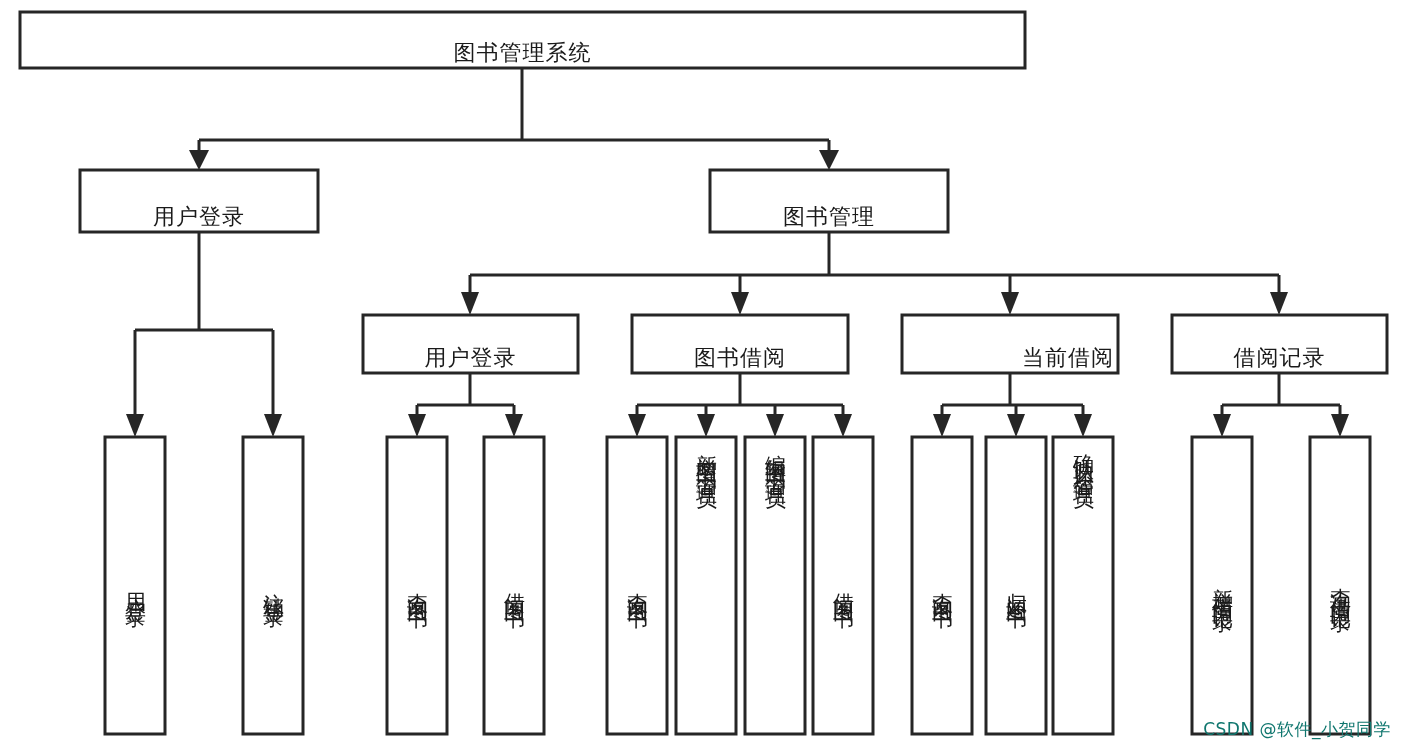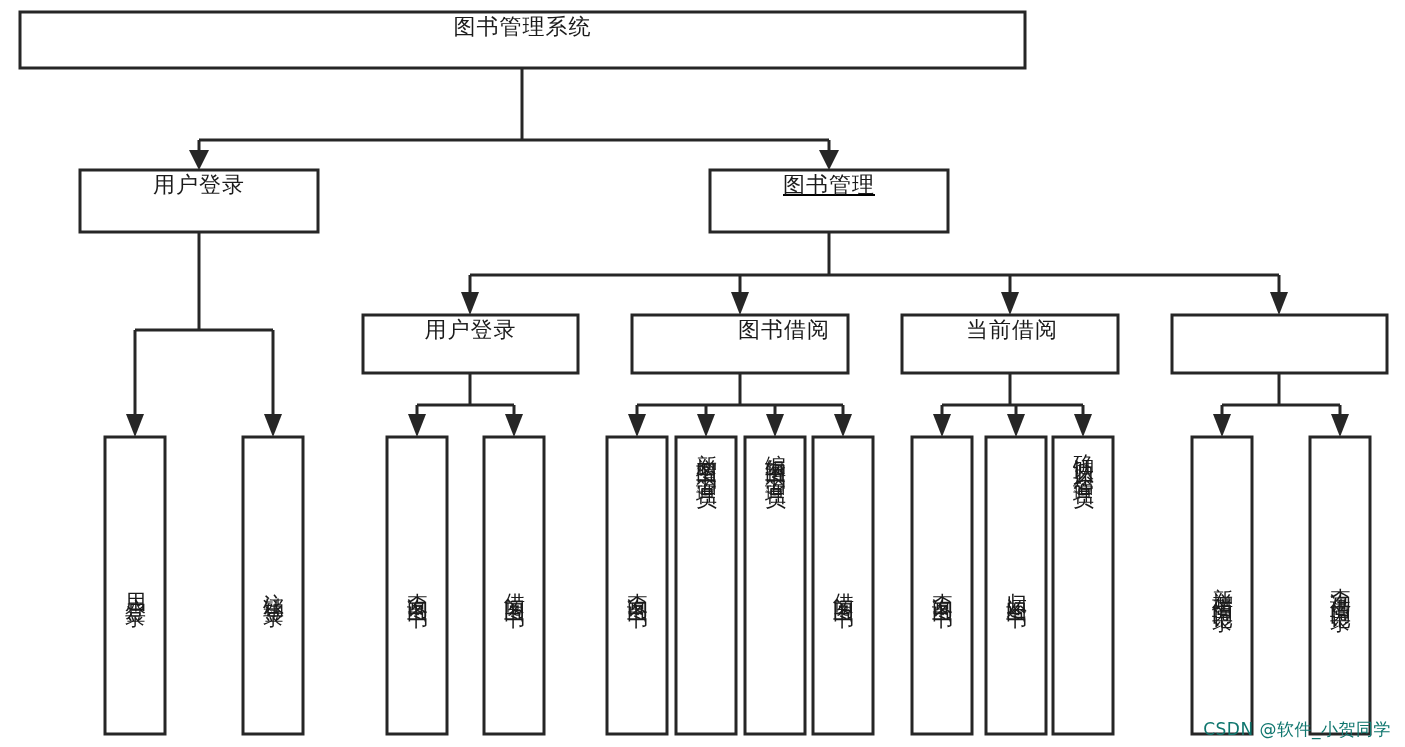--- a/index.html
+++ b/index.html
@@ -55,21 +55,21 @@
     font-size: 21px;
     line-height: 1;
     letter-spacing: 5px;
     color: #1a1a1a;
     white-space: nowrap;
     text-align: center;
   }
   .hlabel-wrap {
     position: absolute;
     display: flex;
-    align-items: flex-start;
+    align-items: flex-end;
     justify-content: center;
     pointer-events: none;
   }
   .hlabel-text {
     font-family: "DejaVu Sans", "Liberation Sans", sans-serif;
     font-size: 22px;
     letter-spacing: 1px;
     color: #1a1a1a;
     white-space: nowrap;
   }
@@ -183,32 +183,35 @@
       <rect class="node-rect" x="1310" y="437" width="60" height="297"></rect>
     </g>
   </svg>
 
   <div class="hlabel-wrap" style="left:20px;  top:12px;  width:1005px; height:56px;">
     <span class="hlabel-text">图书管理系统</span>
   </div>
   <div class="hlabel-wrap" style="left:80px;  top:170px; width:238px; height:62px;">
     <span class="hlabel-text">用户登录</span>
   </div>
-  <div class="hlabel-wrap" style="left:710px; top:170px; width:238px; height:62px;text-decoration:underline;">
+  <div class="hlabel-wrap" style="left:710px; top:170px; width:238px; height:62px;">
     <span class="hlabel-text">图书管理</span>
   </div>
 
   <div class="hlabel-wrap" style="left:363px;  top:315px; width:215px; height:58px;">
     <span class="hlabel-text">用户登录</span>
   </div>
-  <div class="hlabel-wrap" style="left:632px;  top:315px; width:216px; height:58px;padding-left:44px;">
+  <div class="hlabel-wrap" style="left:632px;  top:315px; width:216px; height:58px;">
     <span class="hlabel-text">图书借阅</span>
   </div>
-  <div class="hlabel-wrap" style="left:890px;  top:315px; width:244px; height:58px;">
+  <div class="hlabel-wrap" style="left:946px;  top:315px; width:244px; height:58px;">
     <span class="hlabel-text">当前借阅</span>
+  </div>
+  <div class="hlabel-wrap" style="left:1172px; top:315px; width:215px; height:58px;">
+    <span class="hlabel-text">借阅记录</span>
   </div>
 
   <div class="vlabel-wrap" style="left:105px; top:437px; width:60px; height:297px;">
     <span class="vlabel-text">用户登录</span>
   </div>
   <div class="vlabel-wrap" style="left:243px; top:437px; width:60px; height:297px;">
     <span class="vlabel-text">注销登录</span>
   </div>
 
   <div class="vlabel-wrap" style="left:387px; top:437px; width:60px; height:297px;">

